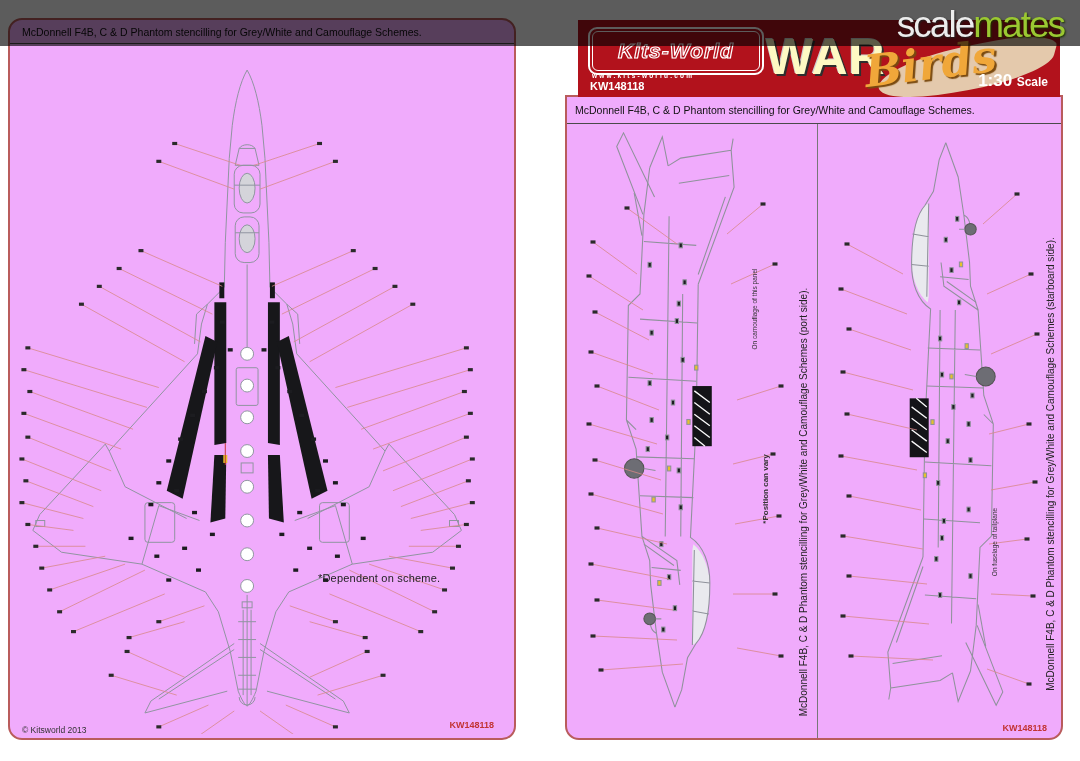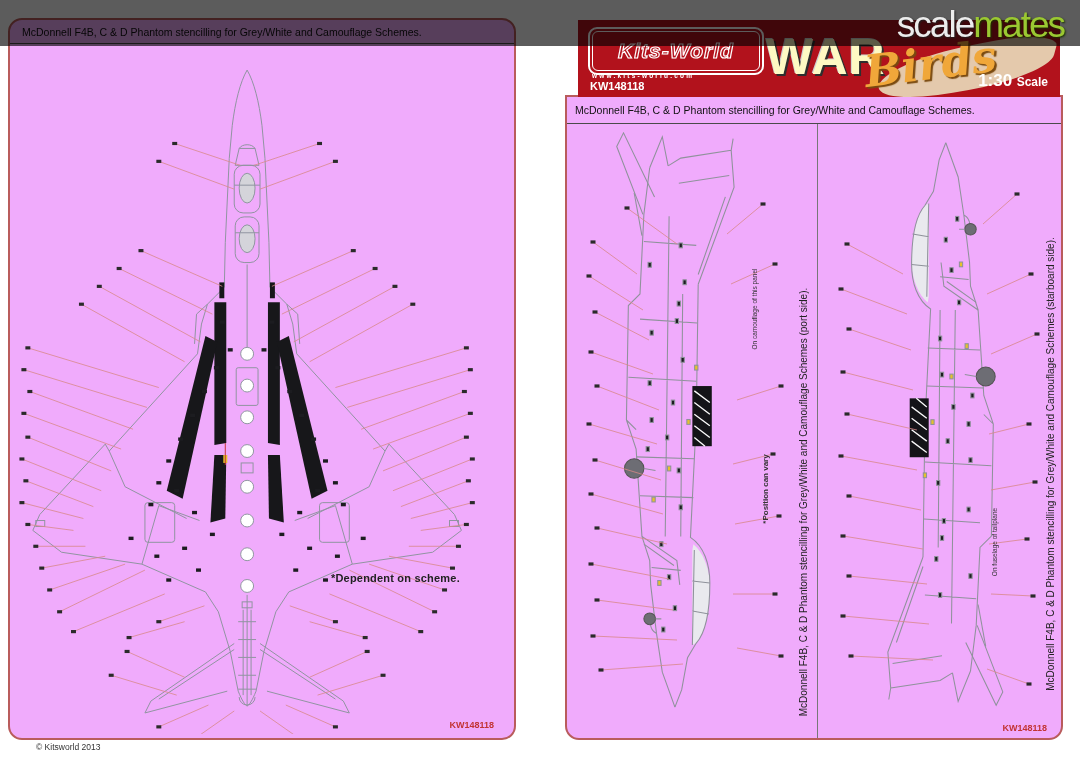--- a/index.html
+++ b/index.html
@@ -6,22 +6,22 @@
   body{width:1080px;height:761px;position:relative;overflow:hidden;
        font-family:"Liberation Sans", sans-serif;color:#111;}
   .panel{position:absolute;background:#f0abfc;border:2px solid #b95c5c;box-sizing:border-box;}
   
   #left-panel{left:8px;top:18px;width:508px;height:722px;border-radius:14px;}
   #left-title{padding:5px 12px 4px 12px;font-size:10.5px;line-height:14px;
               border-bottom:1px solid #4a4a4a;}
   #left-title .sub{display:block;}
   #topview-svg{position:absolute;left:0;top:34px;width:504px;height:680px;}
   .note{position:absolute;font-size:11px;color:#222;}
-  #scheme-note{left:321px;top:552px;font-weight:bold;letter-spacing:.2px;}
-  #copyright{left:12px;top:722px;font-size:8.5px;color:#333;margin-left:14px;}
+  #scheme-note{left:308px;top:552px;font-weight:normal;letter-spacing:.2px;}
+  #copyright{left:12px;top:705px;font-size:8.5px;color:#333;}
   .sheet-code{position:absolute;font-size:9px;font-weight:bold;color:#c23434;}
   #left-code{right:20px;top:700px;}
   
   #right-panel{left:565px;top:95px;width:498px;height:645px;
                border-radius:0 0 14px 14px;}
   #right-title{height:26px;line-height:26px;padding-left:8px;font-size:10.5px;
                border-bottom:1px solid #4a4a4a;}
   #right-main{position:absolute;left:0;top:27px;right:0;bottom:0;}
   #col-divider{position:absolute;left:250px;top:0;bottom:0;width:1px;background:#777;}
   #sideviews-svg{position:absolute;left:0;top:0;width:494px;height:614px;}

